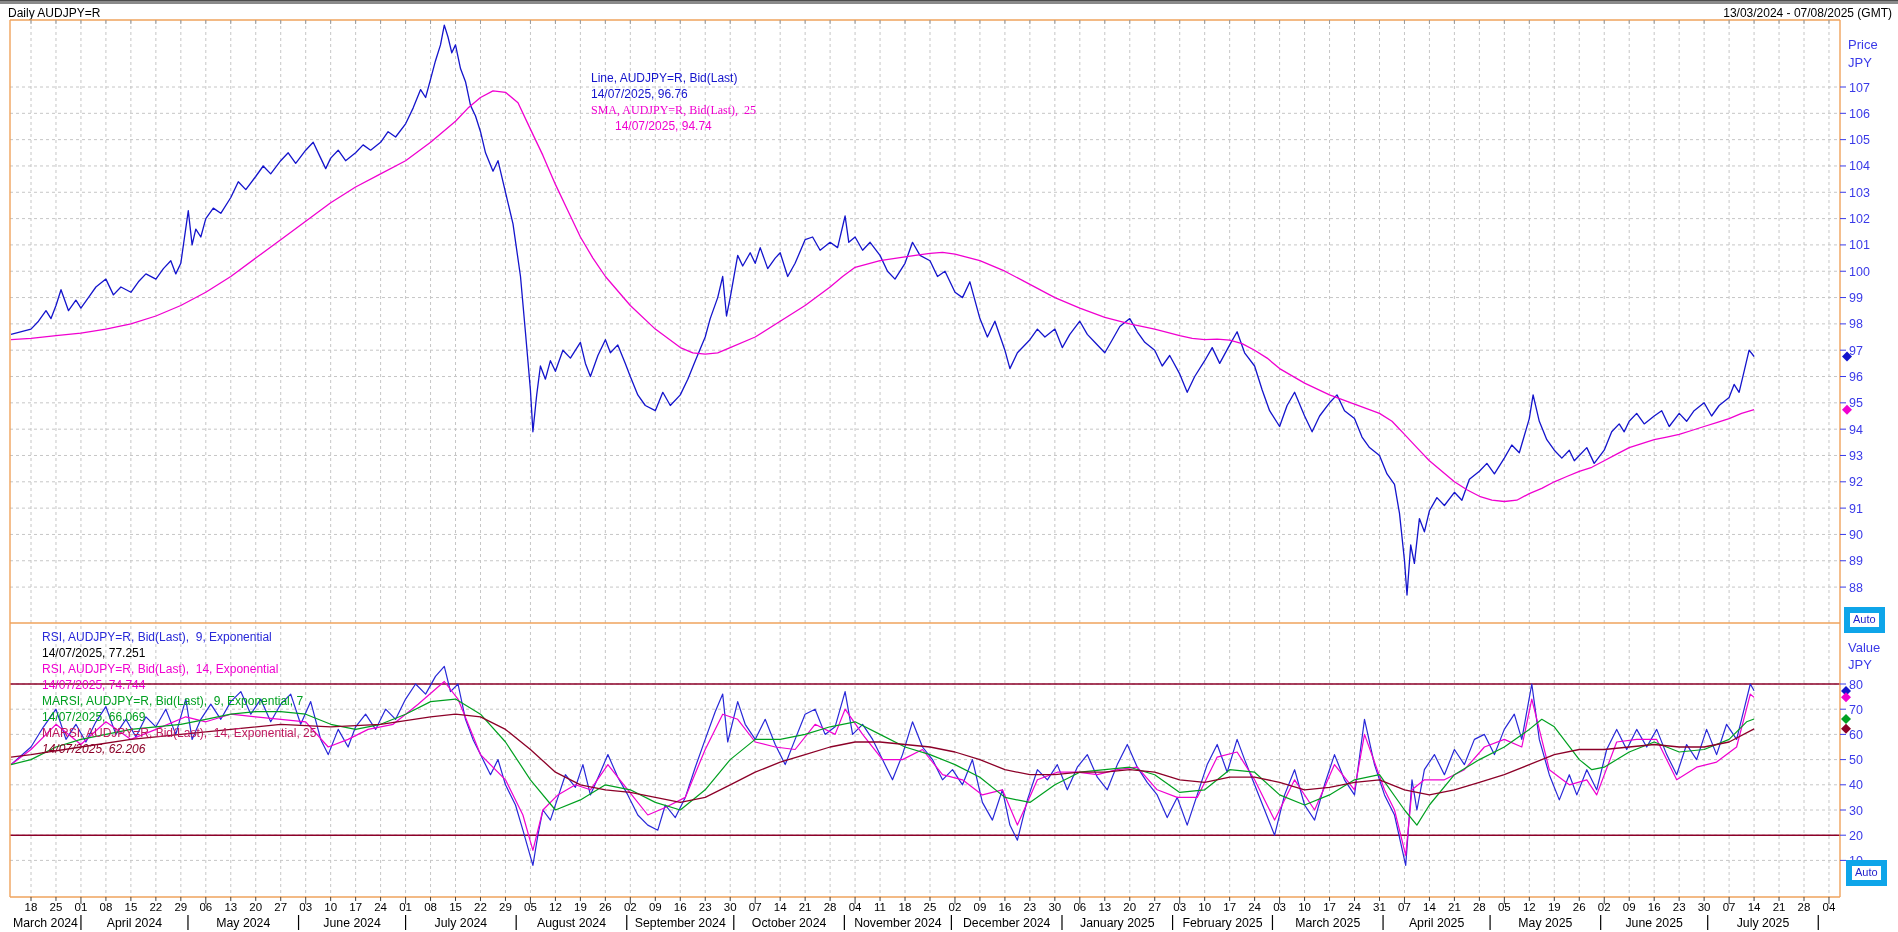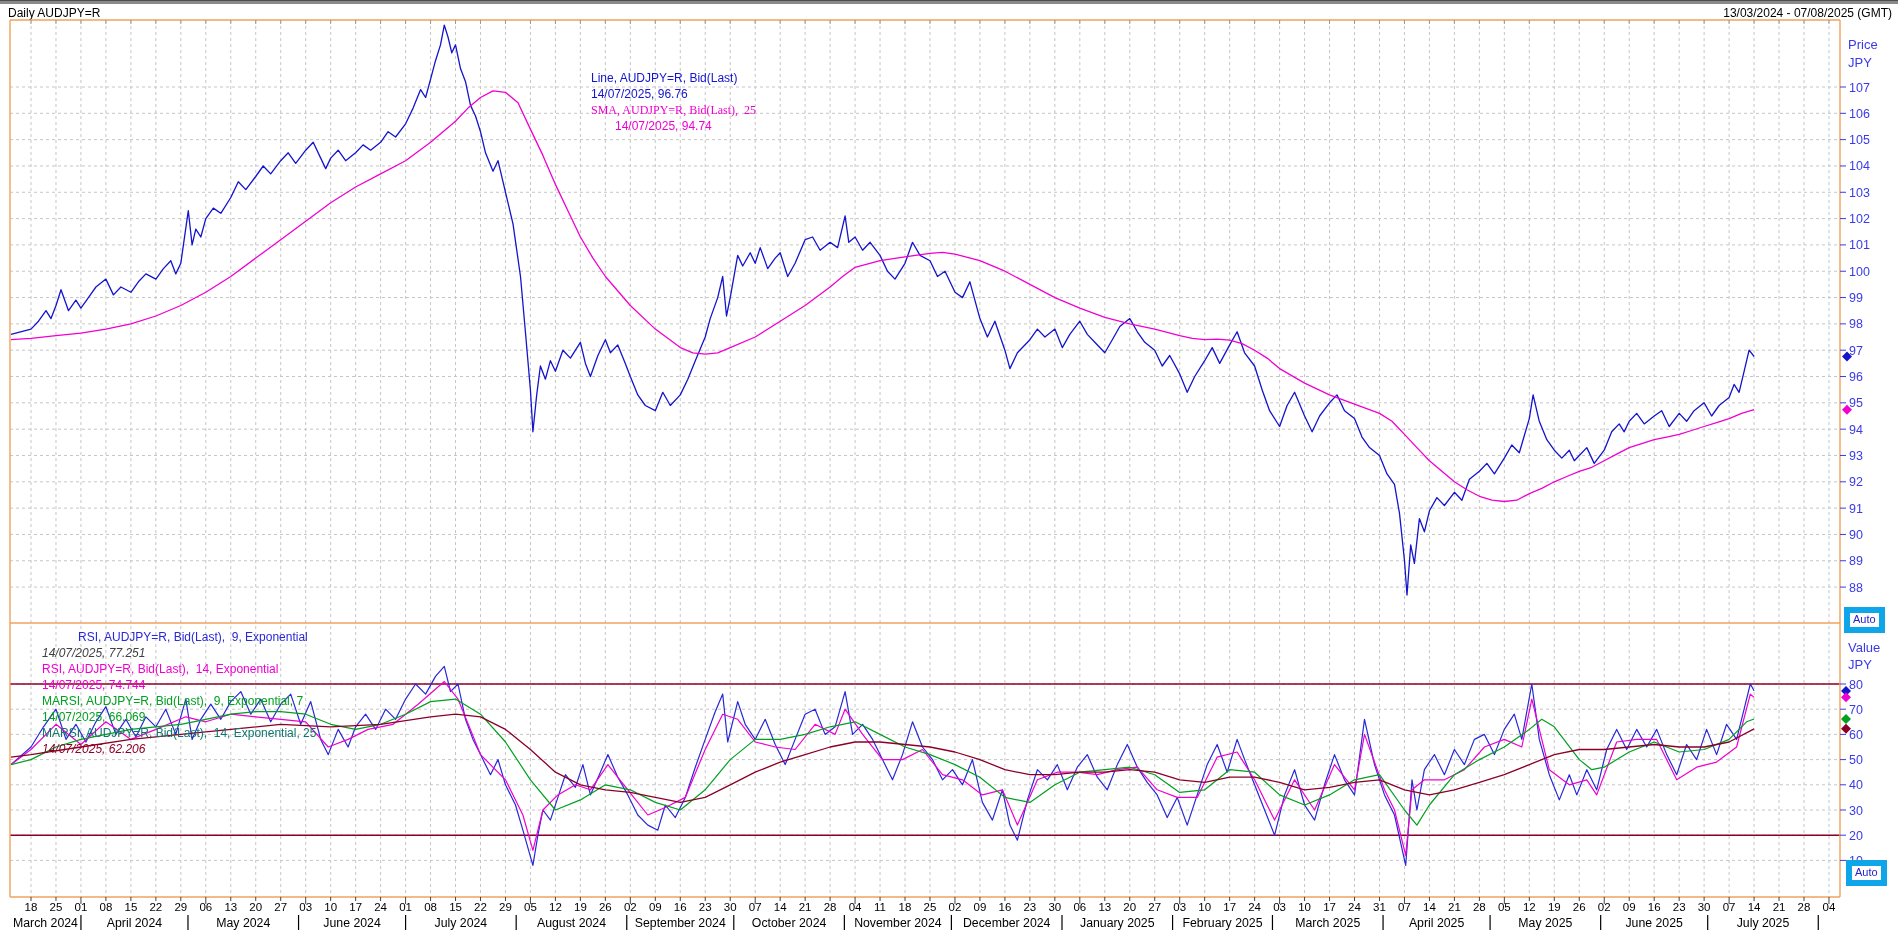--- a/index.html
+++ b/index.html
@@ -474,21 +474,21 @@
   <span class="axis-hdr" style="left:1848px;top:657px;">JPY</span>
 
   <div class="auto-btn" style="left:1844px;top:607px;">Auto</div>
   <div class="auto-btn" style="left:1846px;top:860px;">Auto</div>
 
   <div class="lbl" style="left:591px;top:71px;color:#1414cc;">Line, AUDJPY=R, Bid(Last)</div>
   <div class="lbl" style="left:591px;top:87px;color:#1414cc;">14/07/2025, 96.76</div>
   <div class="lbl" style="left:591px;top:103px;color:#f000d0;font-family:Liberation Serif, serif;">SMA, AUDJPY=R, Bid(Last),  25</div>
   <div class="lbl" style="left:591px;top:119px;color:#f000d0;margin-left:24px;">14/07/2025, 94.74</div>
 
-  <div class="lbl" style="left:42px;top:630px;color:#2828d8;margin-left:36px;">RSI, AUDJPY=R, Bid(Last),  9, Exponential</div>
-  <div class="lbl" style="left:42px;top:646px;color:#404040;font-style:italic;">14/07/2025, 77.251</div>
+  <div class="lbl" style="left:42px;top:630px;color:#2828d8;">RSI, AUDJPY=R, Bid(Last),  9, Exponential</div>
+  <div class="lbl" style="left:42px;top:646px;color:#000000;">14/07/2025, 77.251</div>
   <div class="lbl" style="left:42px;top:662px;color:#f000d0;">RSI, AUDJPY=R, Bid(Last),  14, Exponential</div>
   <div class="lbl" style="left:42px;top:678px;color:#f000d0;">14/07/2025, 74.744</div>
   <div class="lbl" style="left:42px;top:694px;color:#00a020;">MARSI, AUDJPY=R, Bid(Last),  9, Exponential, 7</div>
   <div class="lbl" style="left:42px;top:710px;color:#00a020;">14/07/2025, 66.069</div>
-  <div class="lbl" style="left:42px;top:726px;color:#0f766e;">MARSI, AUDJPY=R, Bid(Last),  14, Exponential, 25</div>
+  <div class="lbl" style="left:42px;top:726px;color:#be185d;">MARSI, AUDJPY=R, Bid(Last),  14, Exponential, 25</div>
   <div class="lbl" style="left:42px;top:742px;color:#8c0028;font-style:italic;">14/07/2025, 62.206</div>
 </div>
 
 </body></html>

